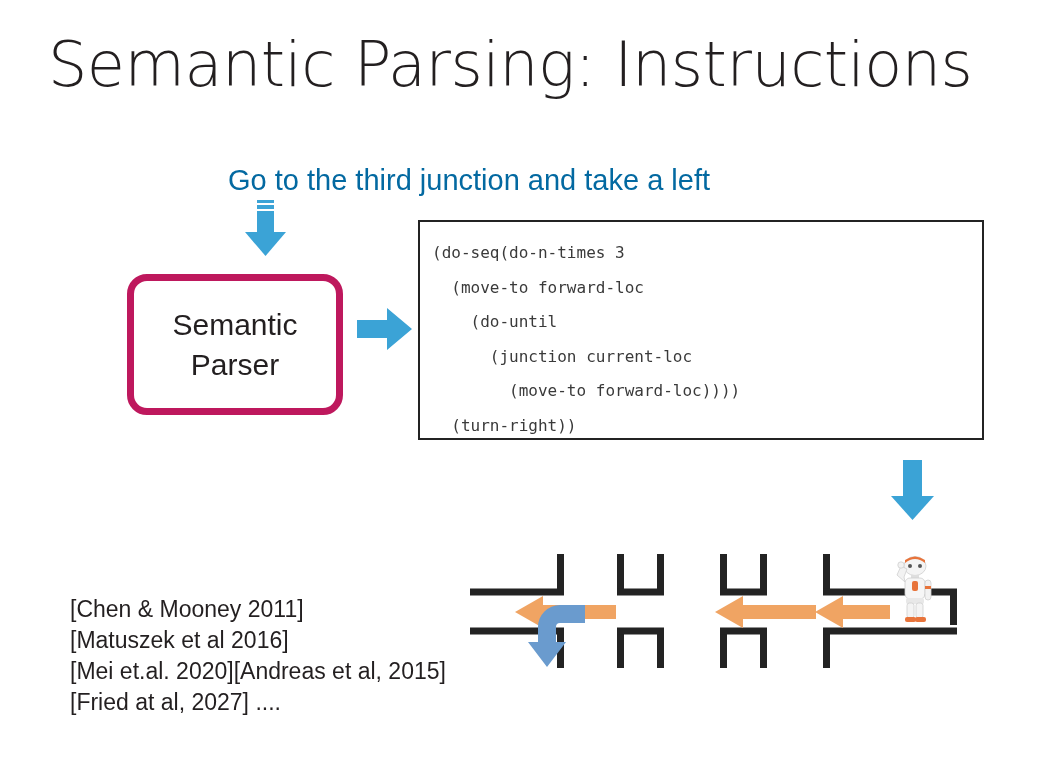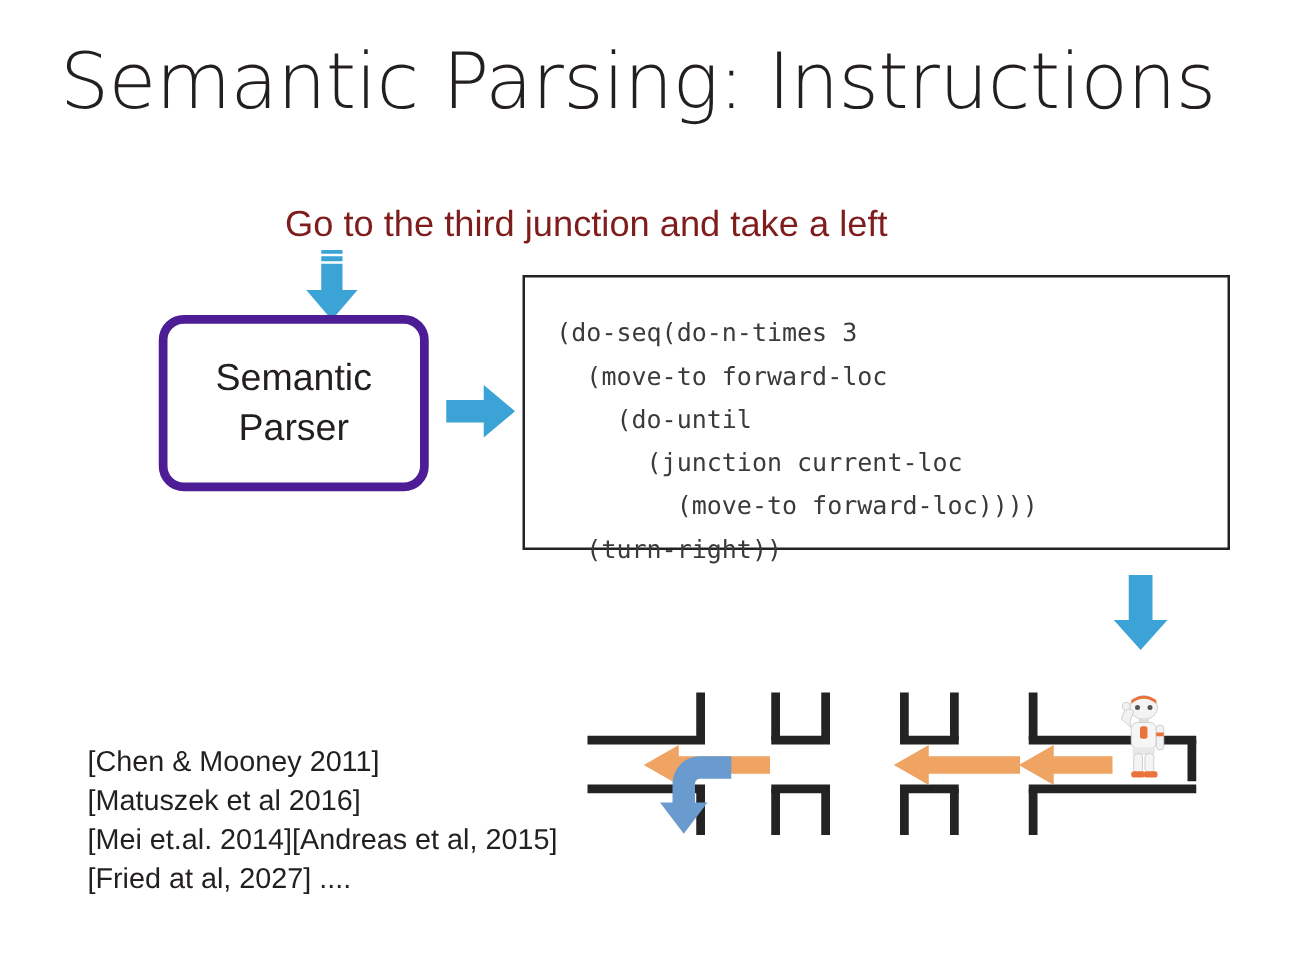--- a/index.html
+++ b/index.html
@@ -38,32 +38,32 @@
 
   
   #instruction-text {
     position: absolute;
     left: 228px;
     top: 162px;
     font-family: "Liberation Sans", sans-serif;
     font-size: 29px;
     line-height: 36px;
     font-weight: 400;
-    color: #7f1d1d;
+    color: #0369a1;
     white-space: nowrap;
   }
 
   
   #parser-box {
     position: absolute;
     left: 127px;
-    top: 252px;
+    top: 274px;
     width: 216px;
     height: 141px;
-    border: 7px solid #4c1d95;
+    border: 7px solid #be185d;
     border-radius: 20px;
     background: #ffffff;
     box-sizing: border-box;
     display: flex;
     flex-direction: column;
     align-items: center;
     justify-content: center;
   }
   #parser-box .parser-line {
     font-family: "Liberation Sans", sans-serif;
@@ -81,25 +81,25 @@
     top: 220px;
     width: 566px;
     height: 220px;
     border: 2px solid #232323;
     background: #ffffff;
     box-sizing: border-box;
     padding: 10px 0 0 8px;
   }
   #code-text {
     font-family: "DejaVu Sans Mono", "Liberation Mono", monospace;
-    font-size: 20px;
+    font-size: 16px;
     line-height: 34.5px;
     color: #3a3a3a;
     white-space: pre;
-    margin: 17px;
+    margin: 4px;
   }
 
   
   .arrow-svg {
     position: absolute;
     overflow: visible;
   }
 
   
   #map-area {
@@ -255,17 +255,17 @@
     <rect x="22" y="50" width="7" height="15" rx="2.5" fill="#f4f4f4" stroke="#cfcfcf" stroke-width="0.8"></rect>
     <rect x="31" y="50" width="7" height="15" rx="2.5" fill="#f4f4f4" stroke="#cfcfcf" stroke-width="0.8"></rect>
 
     <rect x="20" y="64" width="11" height="5" rx="2" fill="#e8743b"></rect>
     <rect x="30" y="64" width="11" height="5" rx="2" fill="#e8743b"></rect>
   </svg>
 
   <div id="citations">
     <span class="citation-line">[Chen &amp; Mooney 2011]</span>
     <span class="citation-line">[Matuszek et al 2016]</span>
-    <span class="citation-line">[Mei et.al. 2014][Andreas et al, 2015]</span>
+    <span class="citation-line">[Mei et.al. 2020][Andreas et al, 2015]</span>
     <span class="citation-line">[Fried at al, 2027] ....</span>
   </div>
 
 </div>
 
 </body></html>

